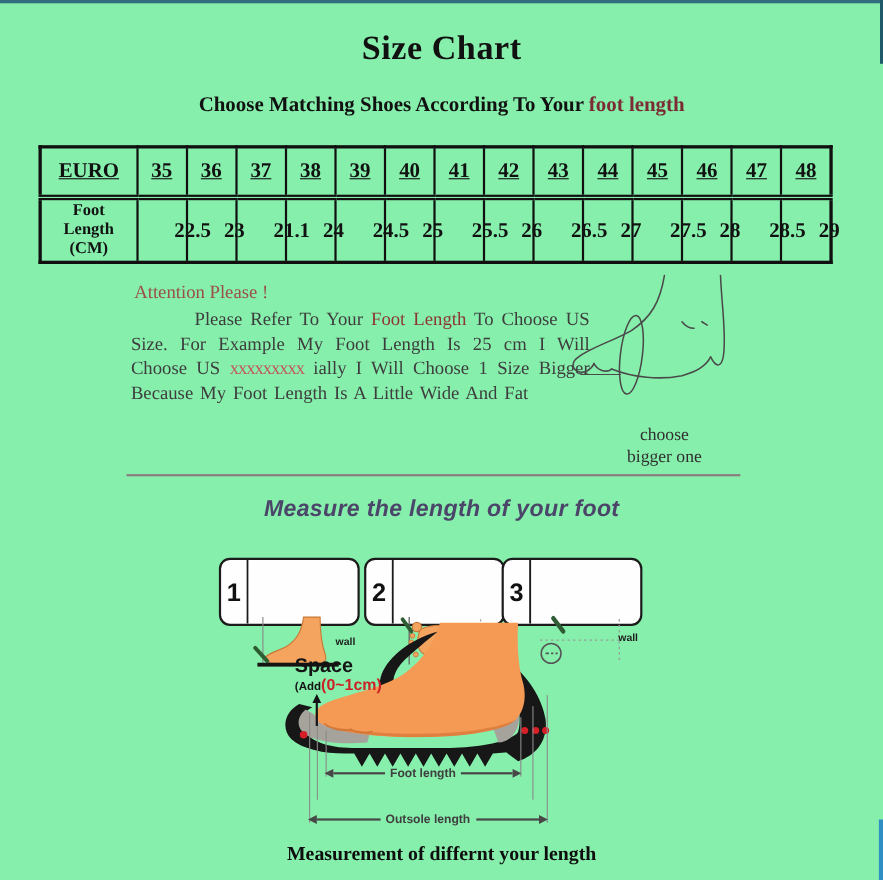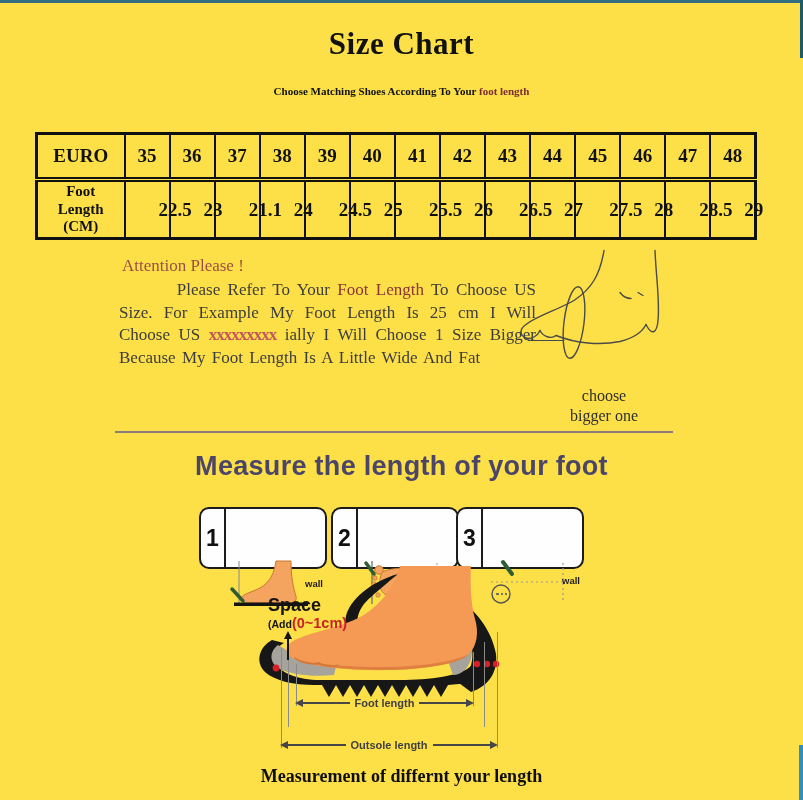--- a/index.html
+++ b/index.html
@@ -1,53 +1,53 @@
 <!DOCTYPE html>
 <html><head>
 <meta charset="utf-8">
 <style>
   html,body{margin:0;padding:0;background:#fff;}
-  .canvas{position:relative;width:803px;height:800px;background:#fde047;overflow:hidden;
+  .canvas{position:relative;width:803px;height:800px;background:#86efac;overflow:hidden;
           font-family:"Liberation Serif",serif;color:#111;}
   
   .edge-top{position:absolute;left:0;top:0;width:803px;height:3px;}
   .edge-right-top{position:absolute;right:0;top:0;width:3px;height:58px;}
   .edge-right-bottom{position:absolute;right:0;top:745px;width:4px;height:55px;}
   
   .title{position:absolute;left:0;top:26px;width:100%;text-align:center;
          font-size:31px;font-weight:bold;letter-spacing:.5px;}
   .subtitle{position:absolute;left:0;top:85px;width:100%;text-align:center;
-            font-size:11px;font-weight:bold;}
+            font-size:19px;font-weight:bold;}
   .subtitle .hl{color:#7b2b33;}
   
   table.size{position:absolute;left:35px;top:132px;width:722px;border-collapse:collapse;
              table-layout:fixed;}
   table.size th,table.size td{border:2px solid #101010;text-align:center;vertical-align:middle;
              font-weight:bold;font-family:"Liberation Serif",serif;}
   table.size{border:3px solid #101010;}
-  table.size tr.r1 th,table.size tr.r1 td{height:40px;font-size:19px;border-bottom:5px double #101010;}
+  table.size tr.r1 th,table.size tr.r1 td{height:40px;font-size:19px;border-bottom:5px double #101010;text-decoration:underline;}
   table.size tr.r2 th,table.size tr.r2 td{height:53px;font-size:19px;padding-left:33px;}
   table.size col.c0{width:88px;}
   table.size tr.r2 th{font-size:15px;line-height:1.18;padding:0 9px;}
   
   .attention{position:absolute;left:119px;top:256px;width:417px;}
   .attn-head{font-size:17px;color:#9b4f46;margin:0 0 3px 3px;}
   .attn-body{margin:0;font-size:17px;line-height:1.33;color:#3d3d3d;text-align:justify;
              text-indent:3.4em;word-spacing:2px;}
   .attn-body .hl{color:#8d3535;}
-  .attn-body .crossed{color:#c4555c;font-weight:bold;letter-spacing:-1px;margin-top:29px;}
+  .attn-body .crossed{color:#c4555c;font-weight:normal;letter-spacing:-1px;margin-top:29px;}
   
   .sketch{position:absolute;left:516px;top:247px;width:175px;height:128px;}
   .choose-note{position:absolute;left:548px;top:386px;width:112px;text-align:center;
                font-size:16px;color:#2f2f2f;line-height:1.28;}
   .divider{position:absolute;left:115px;top:431px;width:558px;height:2px;background:#8b7d7d;}
   
   .measure-head{position:absolute;left:0;top:451px;width:100%;text-align:center;
-                font-family:"Liberation Sans",sans-serif;font-weight:bold;
-                font-size:27px;color:#4b4569;letter-spacing:.3px;}
+                font-family:"Liberation Sans",sans-serif;font-style:italic;font-weight:bold;
+                font-size:21px;color:#4b4569;letter-spacing:.3px;}
   .step-box{position:absolute;top:507px;width:124px;height:58px;border:2.5px solid #1b1b1b;
             border-radius:10px;background:#fefefe;display:flex;}
   .step-box.s1{left:199px;} .step-box.s2{left:331px;} .step-box.s3{left:456px;}
   .step-num{width:23px;border-right:2px solid #1b1b1b;display:flex;align-items:center;
             justify-content:center;font-family:"Liberation Sans",sans-serif;font-weight:bold;
             font-size:23px;border-radius:7px 0 0 7px;}
   .step-art{position:relative;flex:1;margin-top:48px;}
   .step-art svg{position:absolute;left:0;top:0;}
   .wall-label{position:absolute;right:2px;top:21px;font-family:"Liberation Sans",sans-serif;
               font-size:9.5px;font-weight:bold;color:#1c1c1c;}

